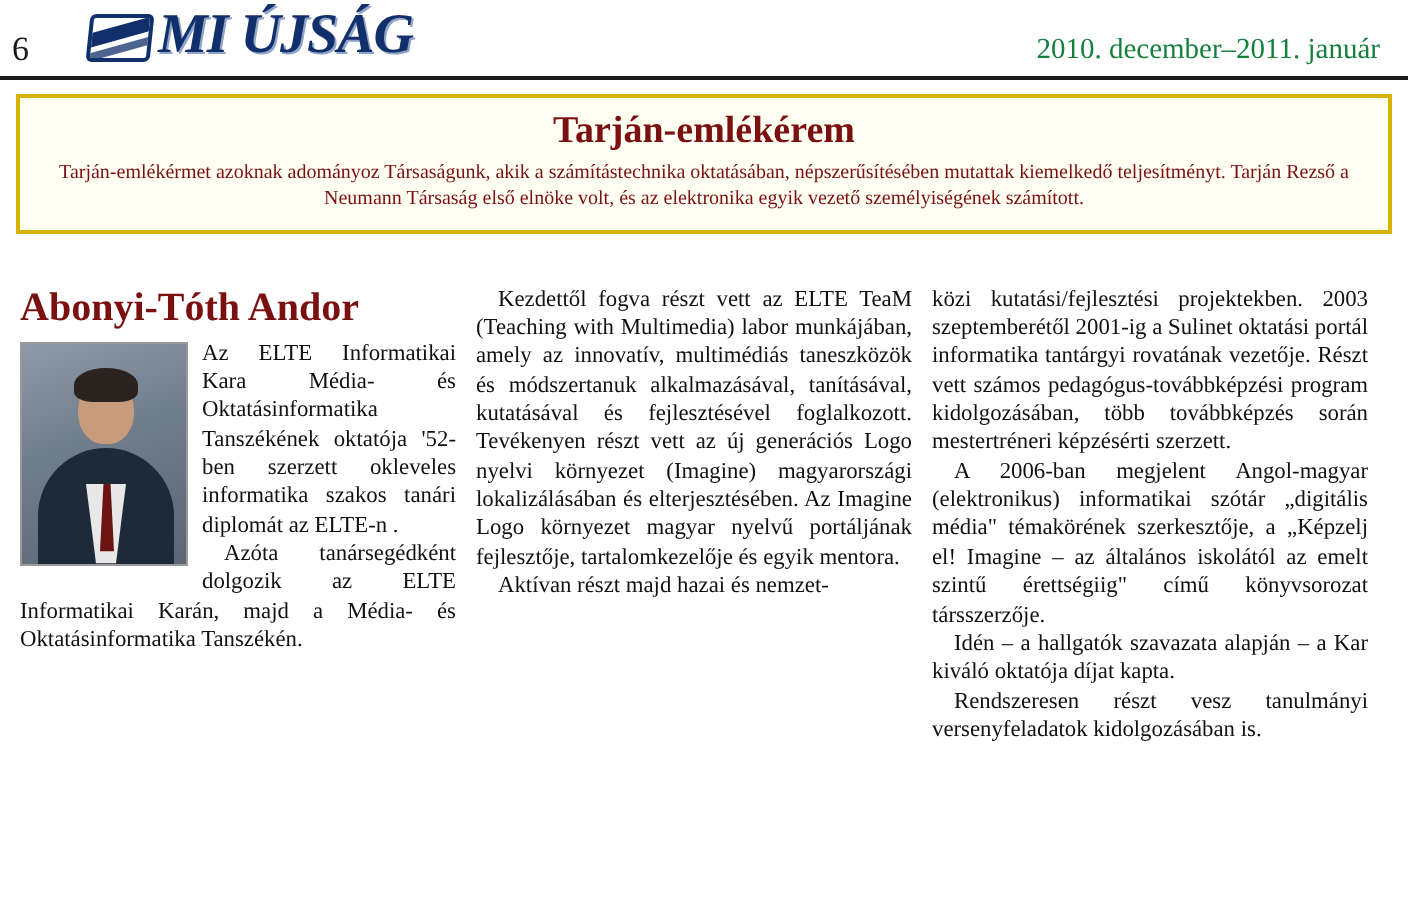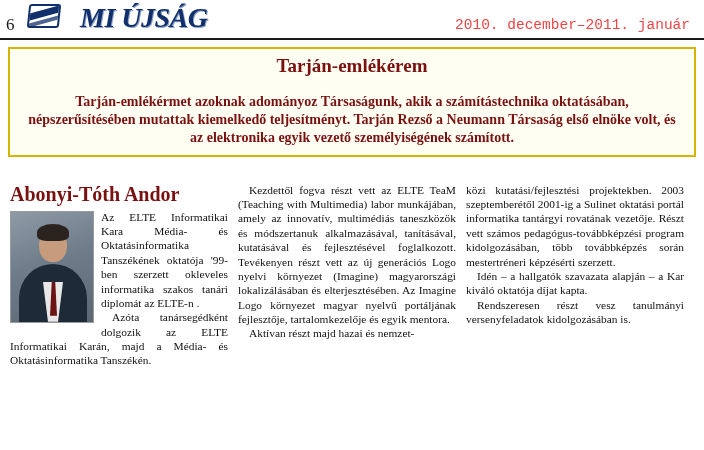--- a/index.html
+++ b/index.html
@@ -35,23 +35,23 @@
   .page-number {
     font-family: "Liberation Serif", serif;
     font-size: 17px;
     color: #1a1a1a;
     width: 22px;
     text-align: left;
     padding-top: 12px;
   }
   .logo-wrap {
     display: flex;
-    align-items: flex-start;
-    gap: 20px;
-    margin-left: 0;
+    align-items: center;
+    gap: 3px;
+    margin-left: 16px;
   }
   .logo-badge {
     width: 32px;
     height: 24px;
     background: #ffffff;
     border: 2px solid #11306b;
     border-radius: 3px;
     position: relative;
     overflow: hidden;
     transform: skewX(-6deg);
@@ -81,47 +81,47 @@
     font-style: italic;
     font-size: 28px;
     color: #11306b;
     letter-spacing: -0.5px;
     line-height: 1;
     text-shadow: 1px 1px 0 #8fa4c8;
     padding-bottom: 2px;
   }
   .issue-date {
     margin-left: auto;
-    font-family: Liberation Mono, monospace;
+    font-family: Liberation Serif, serif;
     font-size: 14.5px;
-    color: #ef4444;
+    color: #15803d;
     padding-top: 12px;
     padding-right: 4px;
   }
 
   
   .award-box {
     margin: 7px 8px 0 8px;
     border: 2px solid #d6b400;
     background: #fffef2;
     padding: 6px 10px 8px 10px;
     text-align: center;
   }
   .award-title {
     font-family: "Liberation Serif", serif;
     font-size: 19px;
     font-weight: bold;
     color: #7a1010;
-    margin-bottom: 16px;
+    margin-bottom: 4px;
     text-align: center;
   }
   .award-body {
     font-family: "Liberation Serif", serif;
-    font-size: 14px;
-    font-weight: bold;
+    font-size: 10px;
+    font-weight: normal;
     color: #7a1010;
     line-height: 1.28;
   }
 
   
   .article {
     display: flex;
     gap: 10px;
     padding: 8px 8px 0 10px;
     margin-top: 18px;
@@ -228,29 +228,30 @@
     <div class="col clearfix">
       <div class="byline">Abonyi-Tóth Andor</div>
       <div class="portrait-wrap">
         <div class="portrait-bg"></div>
         <div class="portrait-body"></div>
         <div class="portrait-shirt"></div>
         <div class="portrait-tie"></div>
         <div class="portrait-head"></div>
         <div class="portrait-hair"></div>
       </div>
-      <p class="first">Az ELTE Informatikai Kara Média- és Oktatásinformatika Tanszékének oktatója '99-ben szerzett okleveles informatika szakos tanári diplomát az ELTE-n .</p>
+      <p class="first">Az ELTE Informatikai Kara Média- és Oktatásinformatika Tanszékének oktatója '52-ben szerzett okleveles informatika szakos tanári diplomát az ELTE-n .</p>
       <p>Azóta tanársegédként dolgozik az ELTE Informatikai Karán, majd a Média- és Oktatásinformatika Tanszékén.</p>
     </div>
 
     <div class="col">
       <p>Kezdettől fogva részt vett az ELTE TeaM (Teaching with Multimedia) labor munkájában, amely az innovatív, multimédiás taneszközök és módszertanuk alkalmazásával, tanításával, kutatásával és fejlesztésével foglalkozott. Tevékenyen részt vett az új generációs Logo nyelvi környezet (Imagine) magyarországi lokalizálásában és elterjesztésében. Az Imagine Logo környezet magyar nyelvű portáljának fejlesztője, tartalomkezelője és egyik mentora.</p>
       <p>Aktívan részt majd hazai és nemzet-</p>
     </div>
 
     <div class="col">
       <p class="first">közi kutatási/fejlesztési projektekben. 2003 szeptemberétől 2001-ig a Sulinet oktatási portál informatika tantárgyi rovatának vezetője. Részt vett számos pedagógus-továbbképzési program kidolgozásában, több továbbképzés során mestertréneri képzésérti szerzett.</p>
+      <p>A 2006-ban megjelent Angol-magyar (elektronikus) informatikai szótár „digitális média" témakörének szerkesztője, a „Képzelj el! Imagine – az általános iskolától az emelt szintű érettségiig" című könyvsorozat társszerzője.</p>
       <p>Idén – a hallgatók szavazata alapján – a Kar kiváló oktatója díjat kapta.</p>
       <p>Rendszeresen részt vesz tanulmányi versenyfeladatok kidolgozásában is.</p>
     </div>
 
   </div>
 </div>
 
 </body></html>

